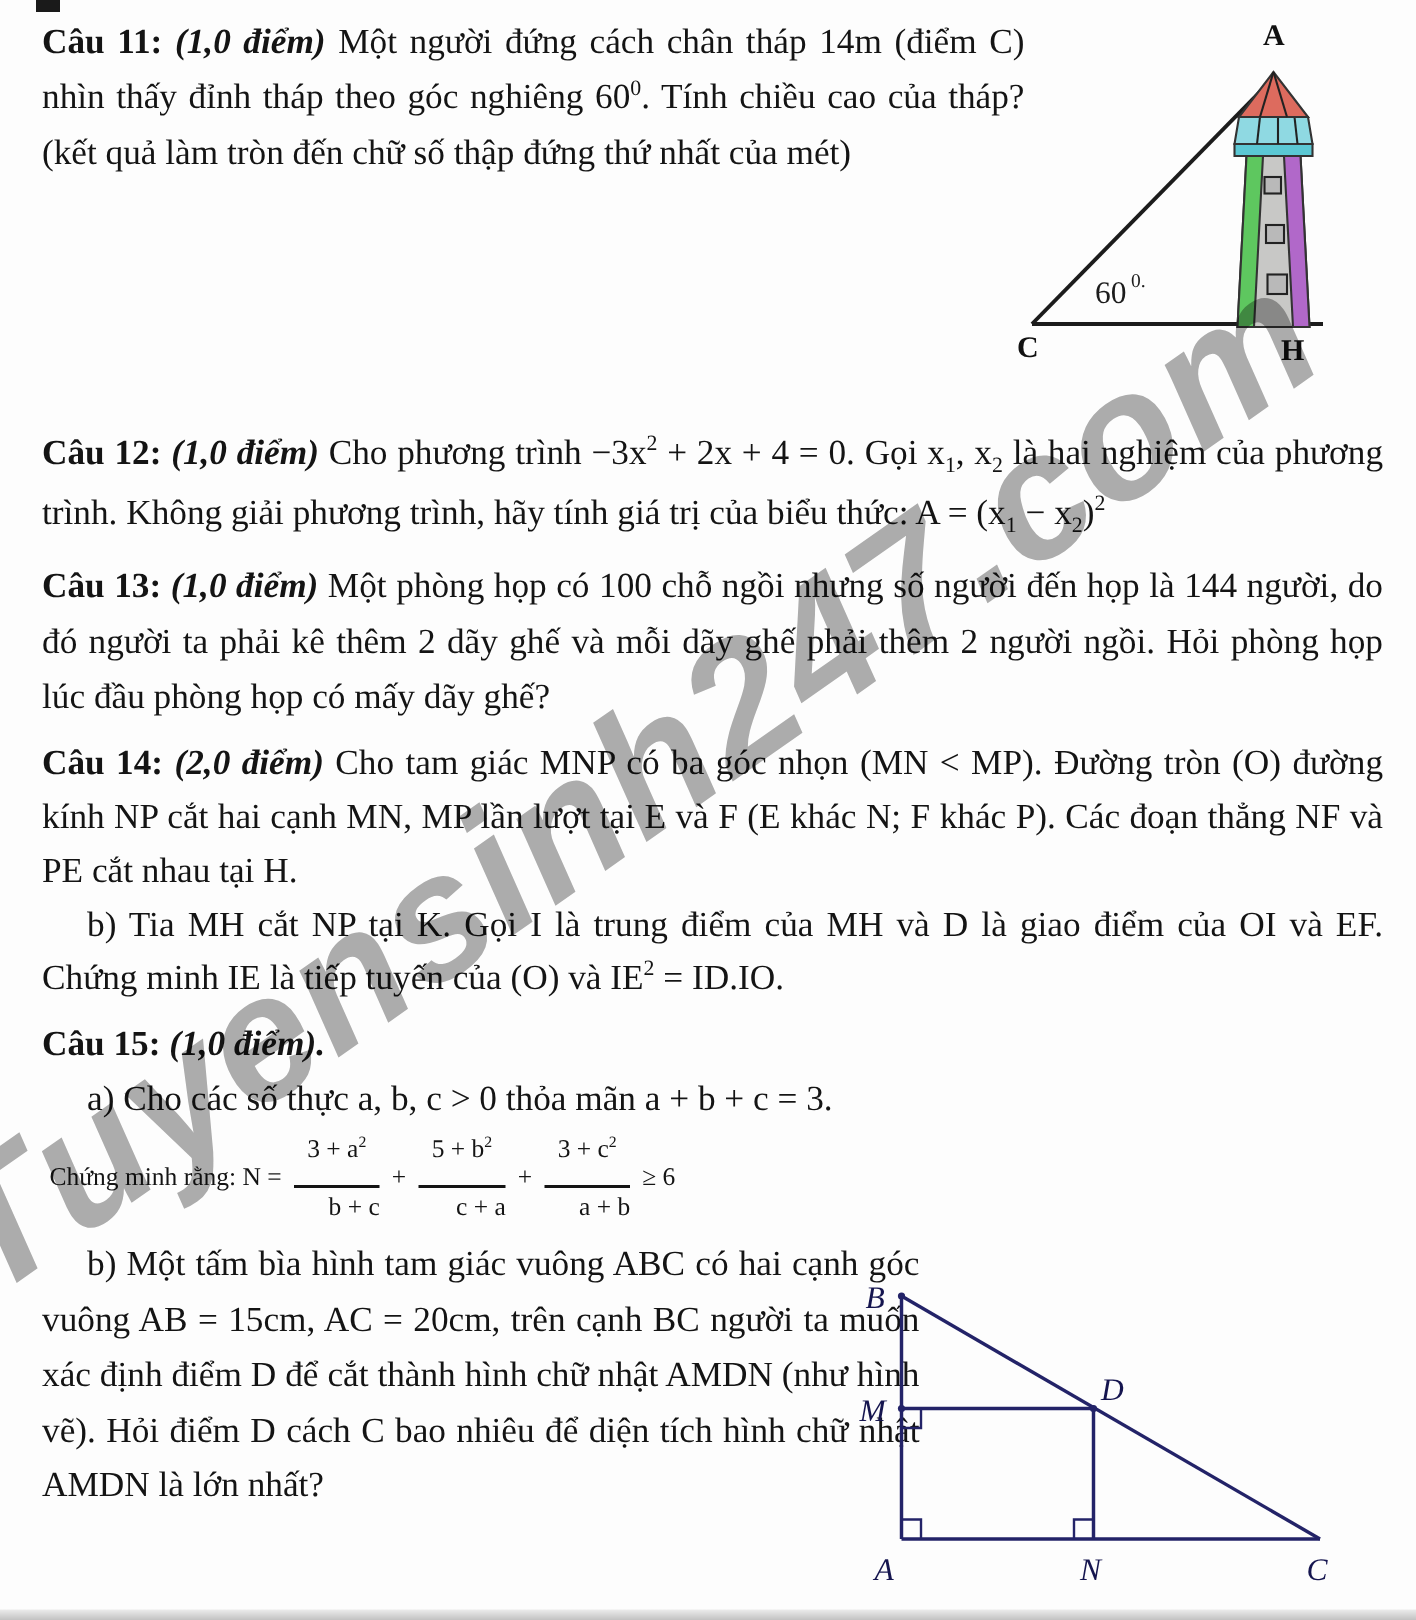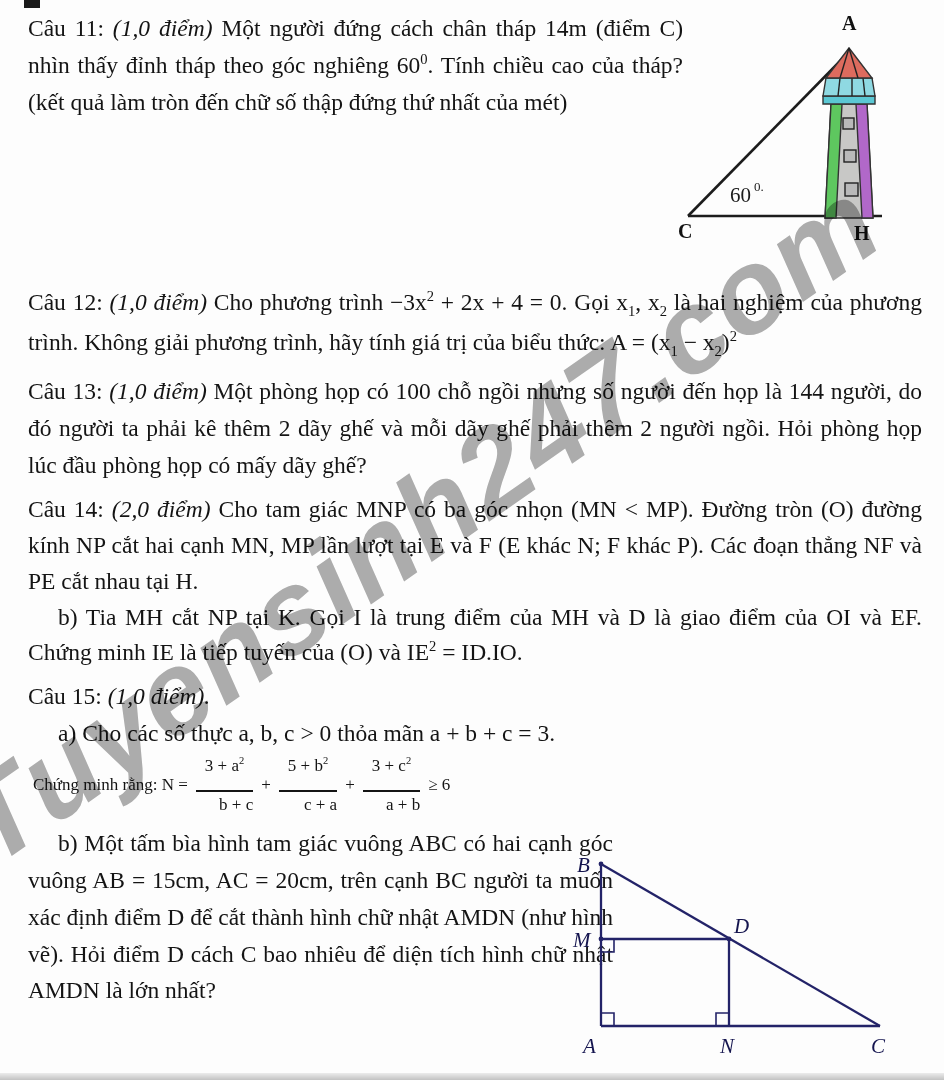--- a/index.html
+++ b/index.html
@@ -1,20 +1,20 @@
 <!DOCTYPE html>
 <html><head>
 <meta charset="utf-8">
 <style>
   html,body{margin:0;padding:0;}
   body{width:944px;height:1080px;background:#ffffff;font-family:"Liberation Serif","DejaVu Serif",serif;color:#141414;overflow:hidden;}
   .page{position:relative;width:944px;height:1080px;background:#fdfdfd;overflow:hidden;}
   .content{position:absolute;left:28px;right:22px;top:10px;}
   p{margin:0;font-size:23.5px;line-height:1.57;text-align:justify;}
-  b{font-weight:normal;}
+  b{font-weight:bold;}
   sup{font-size:.62em;line-height:0;}
   sub{font-size:.62em;line-height:0;}
   .q11-wrap{position:relative;min-height:244px;}
   .q11-text{width:655px;}
   .fig-tower{position:absolute;top:0;right:2px;width:250px;height:235px;}
   .q12{margin-top:28px;line-height:1.72;}
   .q13{margin-top:10px;}
   .q14{margin-top:9px;line-height:1.52;}
   .indent{text-indent:30px;}
   .q14-item{line-height:1.52;}

